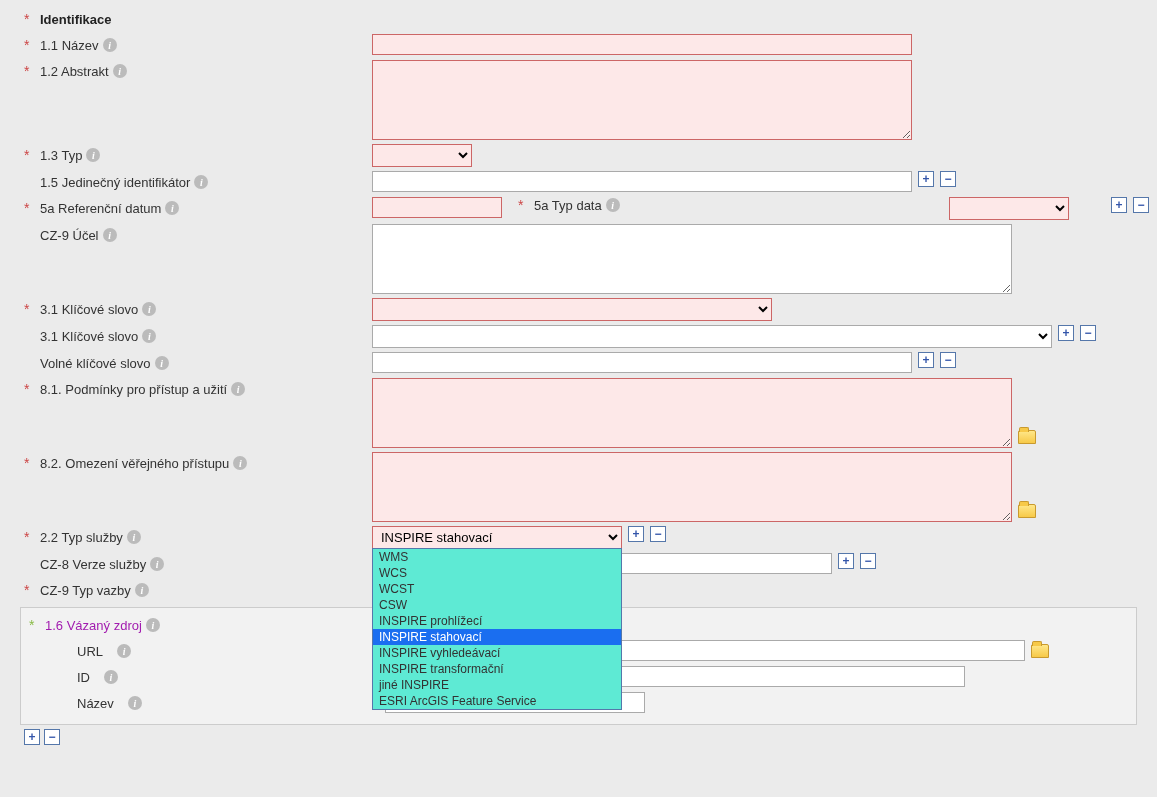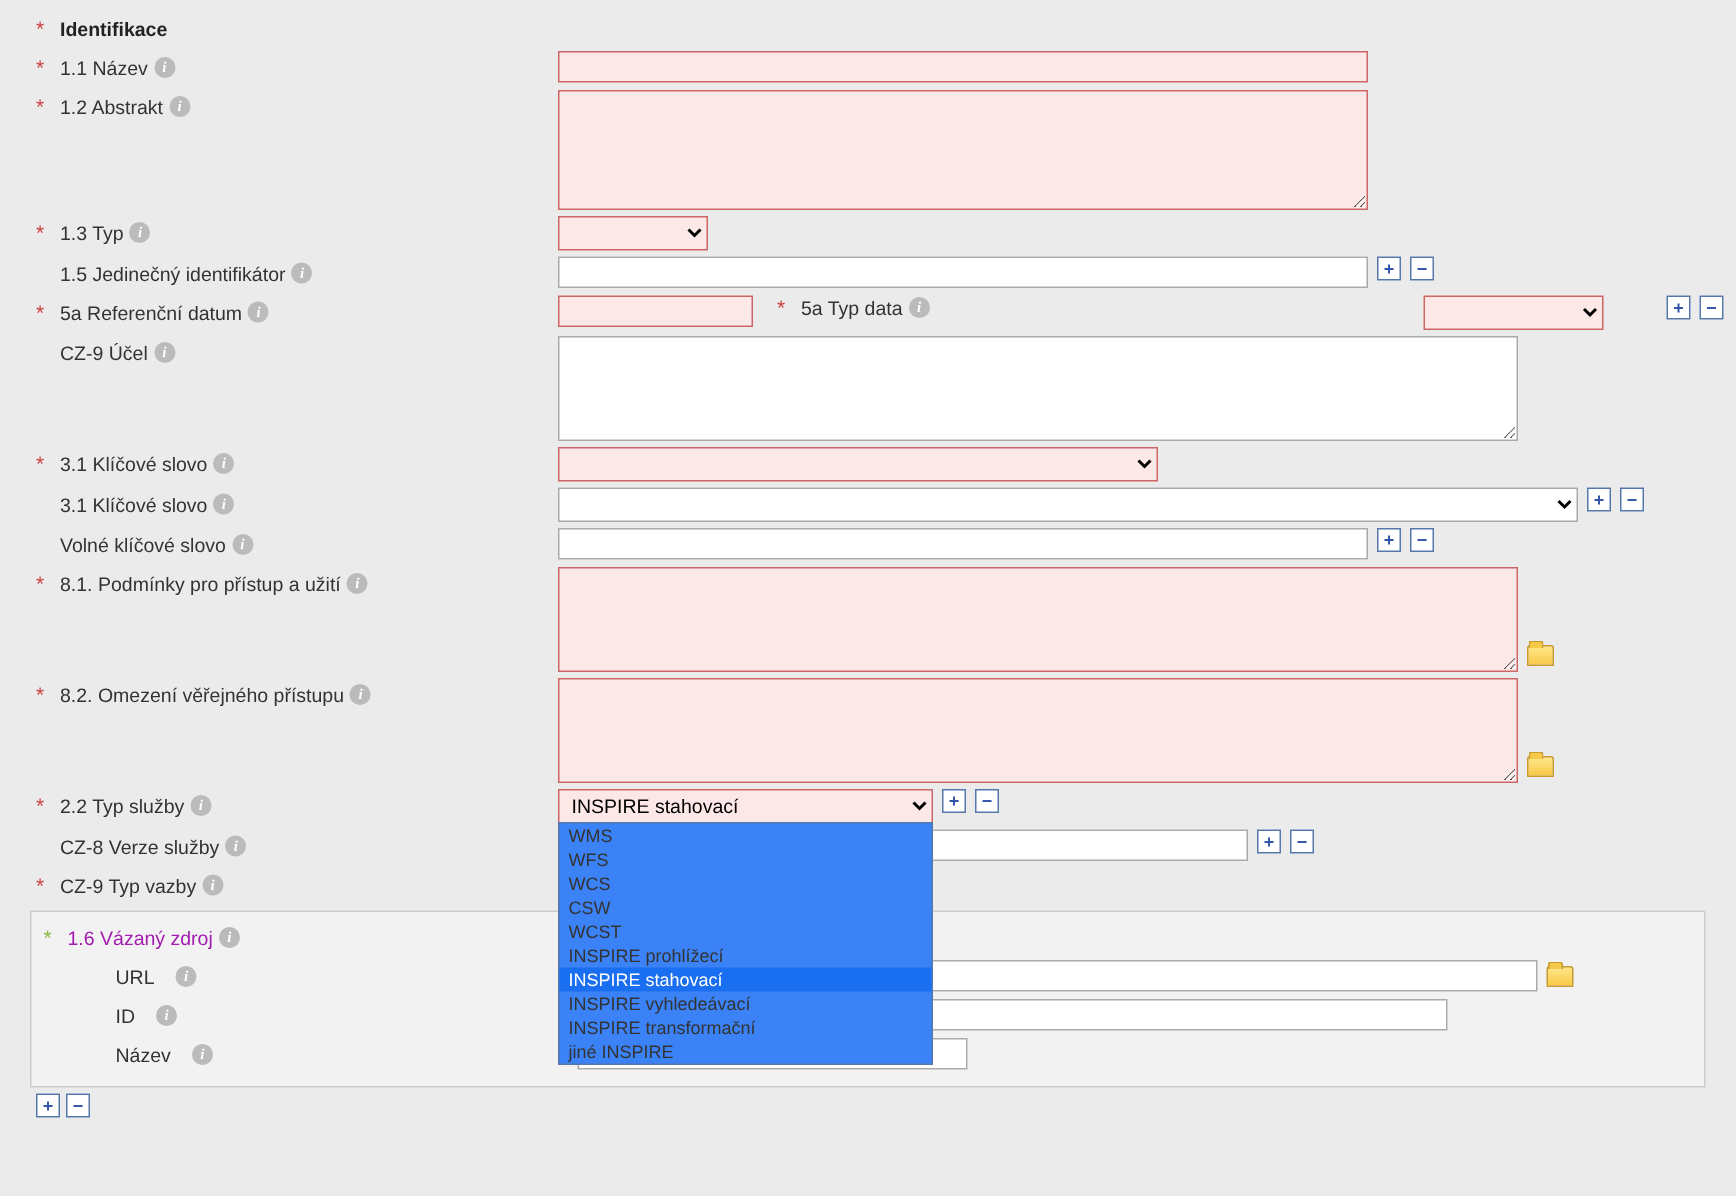--- a/index.html
+++ b/index.html
@@ -129,21 +129,21 @@
   }
   .dropdown-wrap {
     position: relative;
     border-radius: 10px;
   }
   .dropdown-list {
     position: absolute;
     top: 22px;
     left: 0;
     width: 250px;
-    background: #3b82f6;
+    background: #5eead4;
     border: 1px solid #5577aa;
     z-index: 10;
     font-size: 12px;
   }
   .dropdown-list .opt {
     padding: 1px 6px;
     cursor: pointer;
     white-space: nowrap;
   }
   .dropdown-list .opt.selected {
@@ -315,29 +315,29 @@
     <span>2.2 Typ služby</span>
     <span class="info-icon">i</span>
   </div>
   <div class="field-col">
     <div class="dropdown-wrap">
       <select class="w-select-med req-field">
         <option>INSPIRE stahovací</option>
       </select>
       <div class="dropdown-list" id="dd-list">
           <div class="opt">WMS</div>
-          <div class="opt">WFS</div>
           <div class="opt">WCS</div>
+          <div class="opt">WCST</div>
           <div class="opt">CSW</div>
-          <div class="opt">WCST</div>
           <div class="opt">INSPIRE prohlížecí</div>
           <div class="opt selected">INSPIRE stahovací</div>
           <div class="opt">INSPIRE vyhledeávací</div>
           <div class="opt">INSPIRE transformační</div>
           <div class="opt">jiné INSPIRE</div>
+          <div class="opt">ESRI ArcGIS Feature Service</div>
         </div>
     </div>
     <span class="icon-btn">+</span>
     <span class="icon-btn">−</span>
   </div>
 </div>
 
 <div class="row">
   <div class="label-col indent">
     <span>CZ-8 Verze služby</span>

